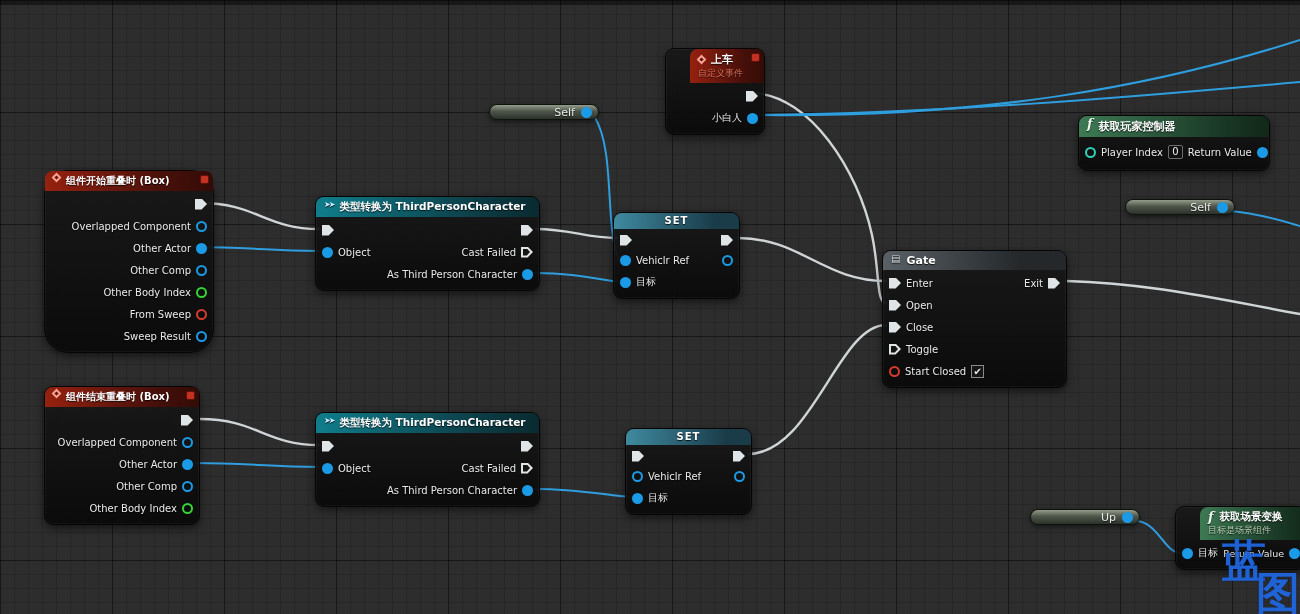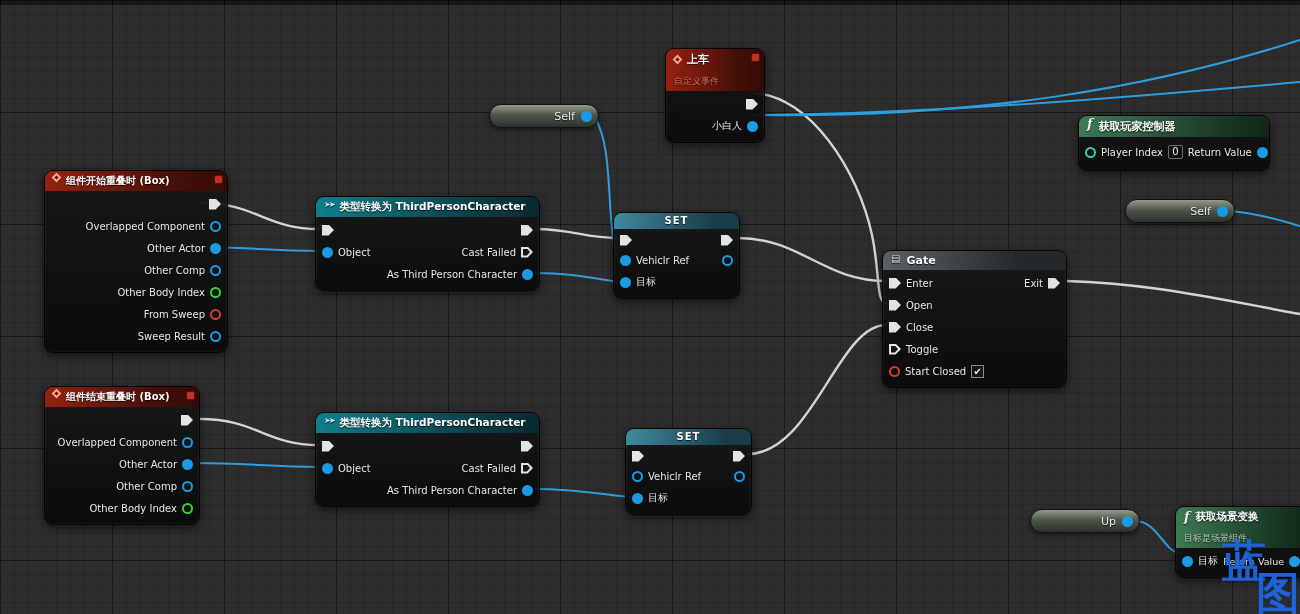--- a/index.html
+++ b/index.html
@@ -21,21 +21,21 @@
     position:absolute;z-index:2;border-radius:9px;
     background:linear-gradient(180deg, rgba(24,24,24,0.95), rgba(9,9,9,0.95));
     border:1px solid #050505;
     box-shadow:0 3px 9px rgba(0,0,0,0.55), inset 0 0 0 1px rgba(255,255,255,0.04);
   }
   .hdr{
     position:relative;display:flex;gap:6px;padding:3px 8px;
     border-radius:8px 8px 0 0;color:#fff;font-size:11px;font-weight:bold;
     text-shadow:0 1px 1px rgba(0,0,0,0.8);min-height:16px;
   }
-  .hdr.col{flex-direction:column;align-items:flex-start;gap:8px;}
+  .hdr.col{flex-direction:column;align-items:flex-start;gap:0;margin-left:24px;}
   .hdr-red{background:linear-gradient(90deg,#96210f,#48100a 70%,#330b06);}
   .hdr-cast{background:linear-gradient(90deg,#0f7e8c,#0d3b44 75%,#092a31);}
   .hdr-set{justify-content:center;padding:2px 16px;font-size:10px;letter-spacing:1px;background:linear-gradient(90deg,#3f8aa0,#1a3c49 80%);}
   .hdr-fn{background:linear-gradient(90deg,#3d7a54,#1a3826 75%,#122818);}
   .hdr-gate{background:linear-gradient(90deg,#5a6166,#24282b 75%);}
   .hdr-title-row{display:flex;align-items:center;gap:6px;}
   .hdr-sub{font-size:9px;font-weight:normal;}
   .sub-red{color:#d8705c;}
   .sub-green{color:#b9cdb2;}
   .diamond-icon{width:7px;height:7px;border:2px solid #ffa090;background:rgba(0,0,0,.35);transform:rotate(45deg);flex:0 0 auto;}
@@ -56,21 +56,21 @@
   .pexec.hollow::after{content:"";position:absolute;left:2px;top:2px;right:3px;bottom:2px;clip-path:polygon(0 0,55% 0,100% 50%,55% 100%,0 100%);background:#131313;}
   .pdata{--c:#1b9ae6;width:11px;height:11px;border-radius:50%;border:2px solid var(--c);flex:0 0 auto;}
   .pdata.filled{background:var(--c);}
   .c-int{--c:#35d435;}
   .c-bool{--c:#d63b2f;}
   .c-cyan{--c:#2fd0b4;}
   .valbox{min-width:15px;height:14px;padding:0 3px;background:#101010;border:1px solid #6d6d6d;border-radius:2px;color:#eee;font-size:10px;line-height:12px;text-align:center;}
   .chk{width:13px;height:13px;border:1px solid #8a8a8a;background:#161616;color:#e6e6e6;font-size:10px;line-height:11px;text-align:center;}
   .chk.checked::after{content:"✔";}
   .pill{
-    position:absolute;z-index:2;height:24px;border-radius:12px;
+    position:absolute;z-index:2;height:16px;border-radius:12px;
     display:flex;align-items:center;justify-content:flex-end;gap:6px;padding:0 6px;
     background:linear-gradient(180deg,#949d8b 0%,#4e564a 45%,#2b312a 100%);
     border:1px solid #0e120c;box-shadow:0 2px 5px rgba(0,0,0,0.5);
   }
   .pill .plabel{font-size:11px;}
   .watermark{position:absolute;z-index:10;font-weight:bold;color:#1f66dd;opacity:0.95;text-shadow:0 0 2px rgba(0,20,60,.5);}
 </style>
 </head>
 <body>
 
@@ -143,21 +143,21 @@
         </span>
       </div>
     </div>
   </div>
 
   <div class="pill" style="left:1125px;top:199px;width:110px;">
     <span class="plabel">Self</span>
     <span class="pdata filled"></span>
   </div>
 
-  <div class="node" style="left:44px;top:170px;width:184px;">
+  <div class="node" style="left:44px;top:170px;width:170px;border-radius:24px;">
     <div class="hdr hdr-red">
       <span class="diamond-icon"></span>
       <span style="font-size:10px;">组件开始重叠时 (Box)</span>
       <span class="delegate-pin"></span>
     </div>
     <div class="body">
       <div class="prow right">
           <span class="pexec"></span>
         </div>
       <div class="prow right">

